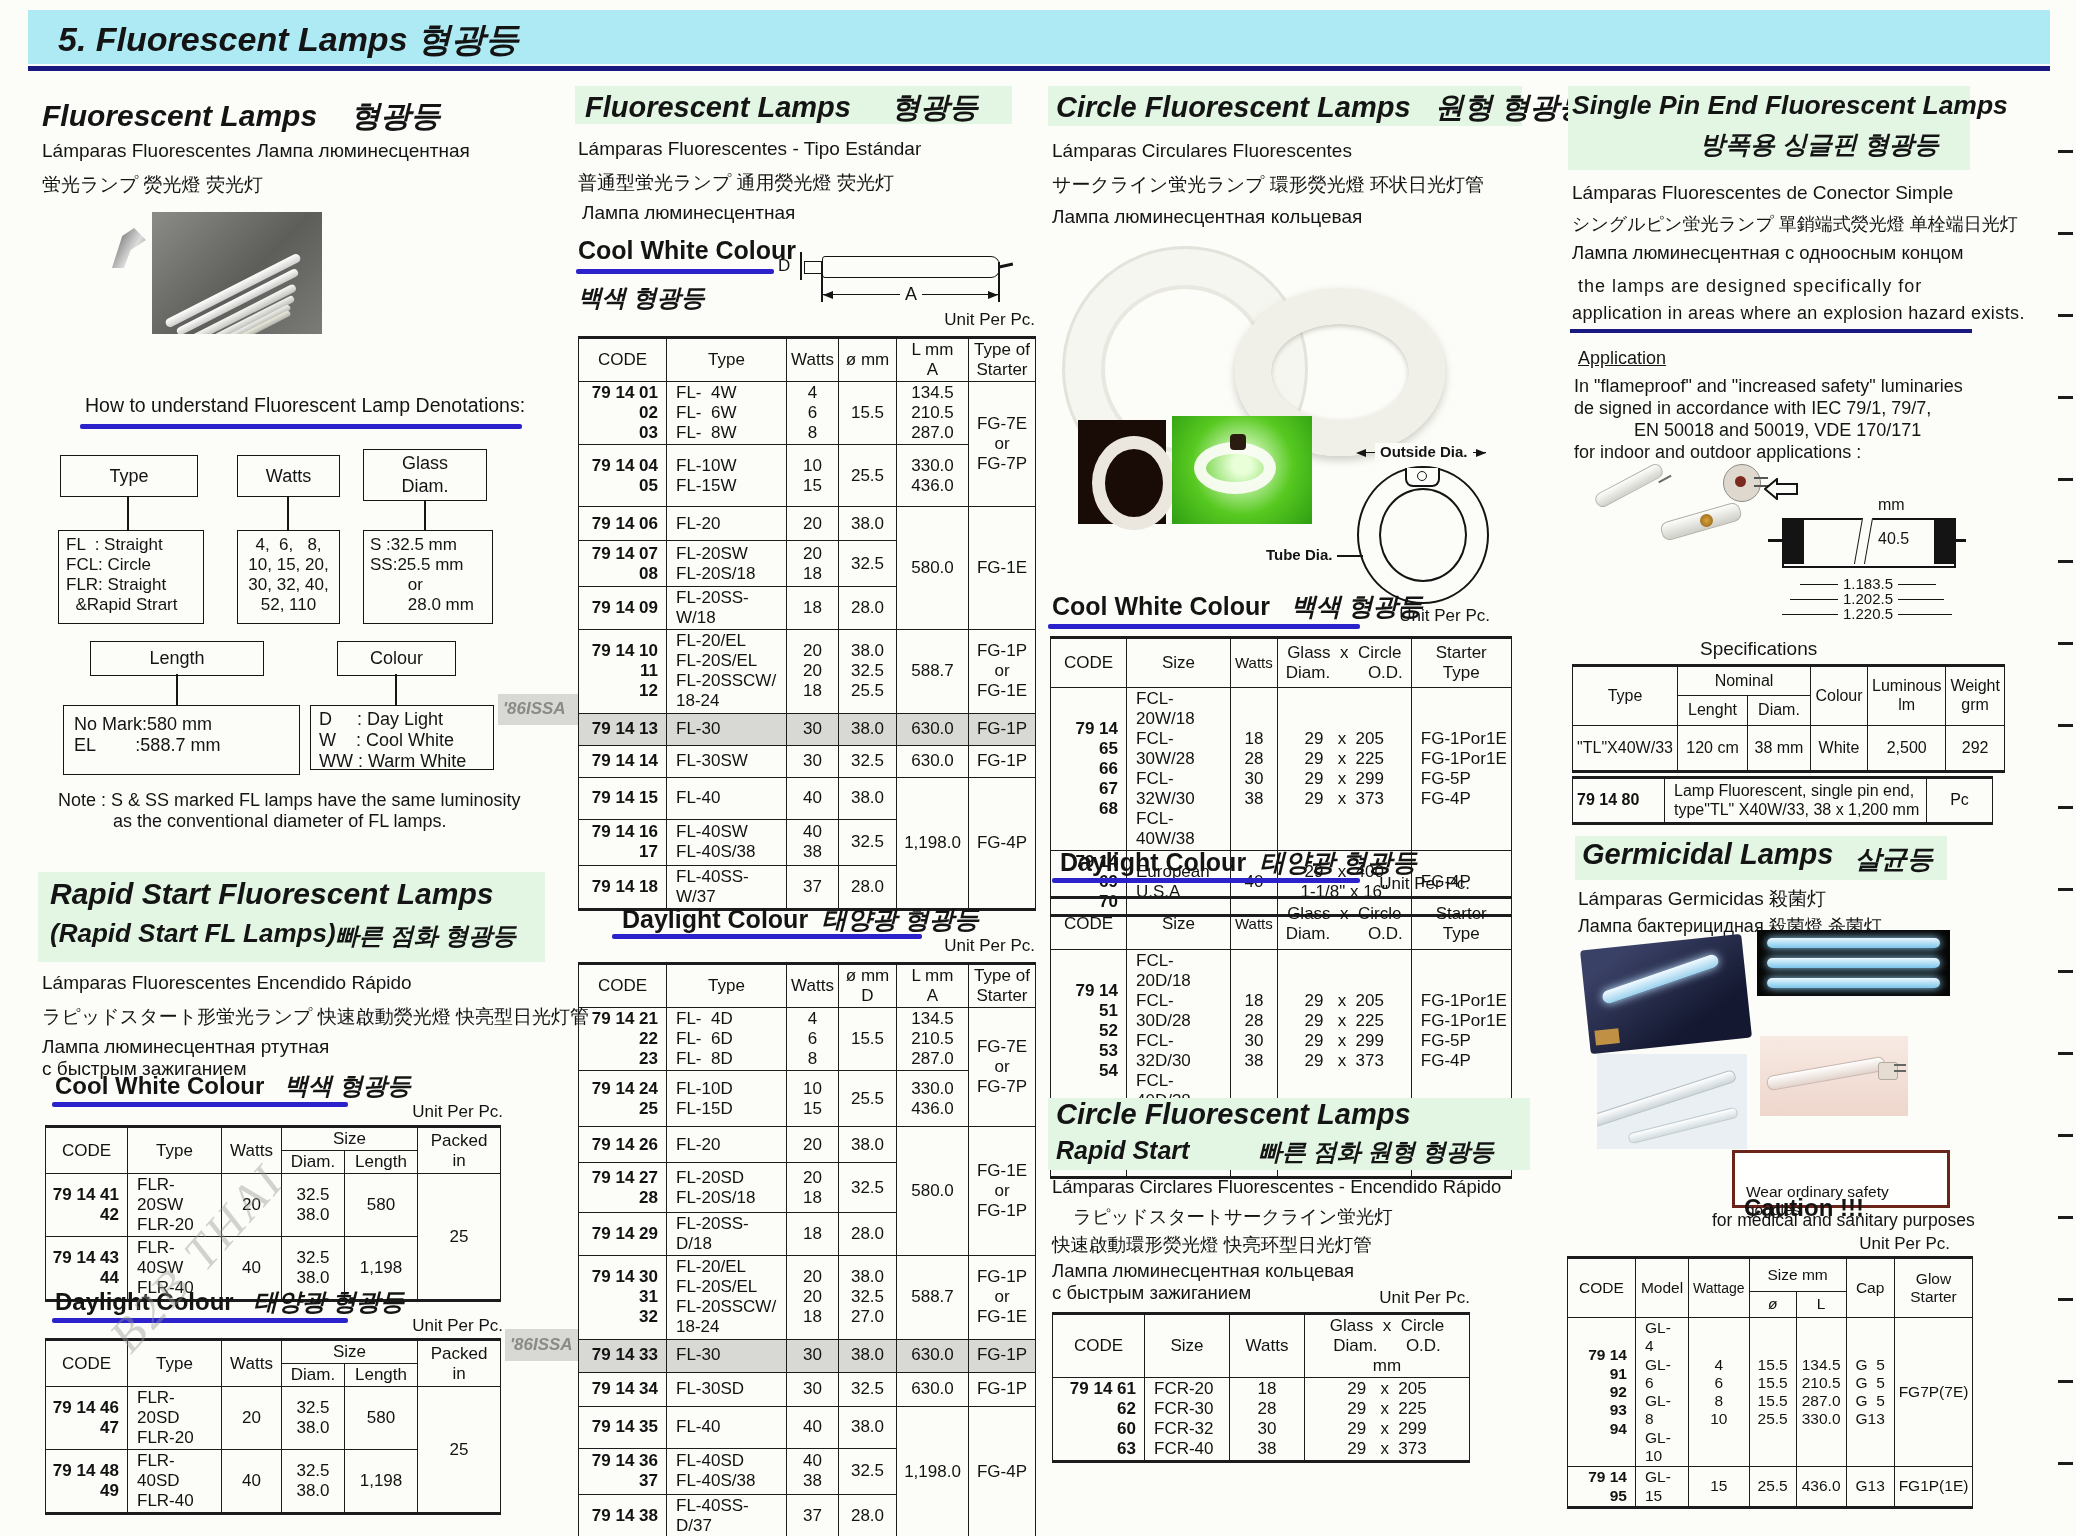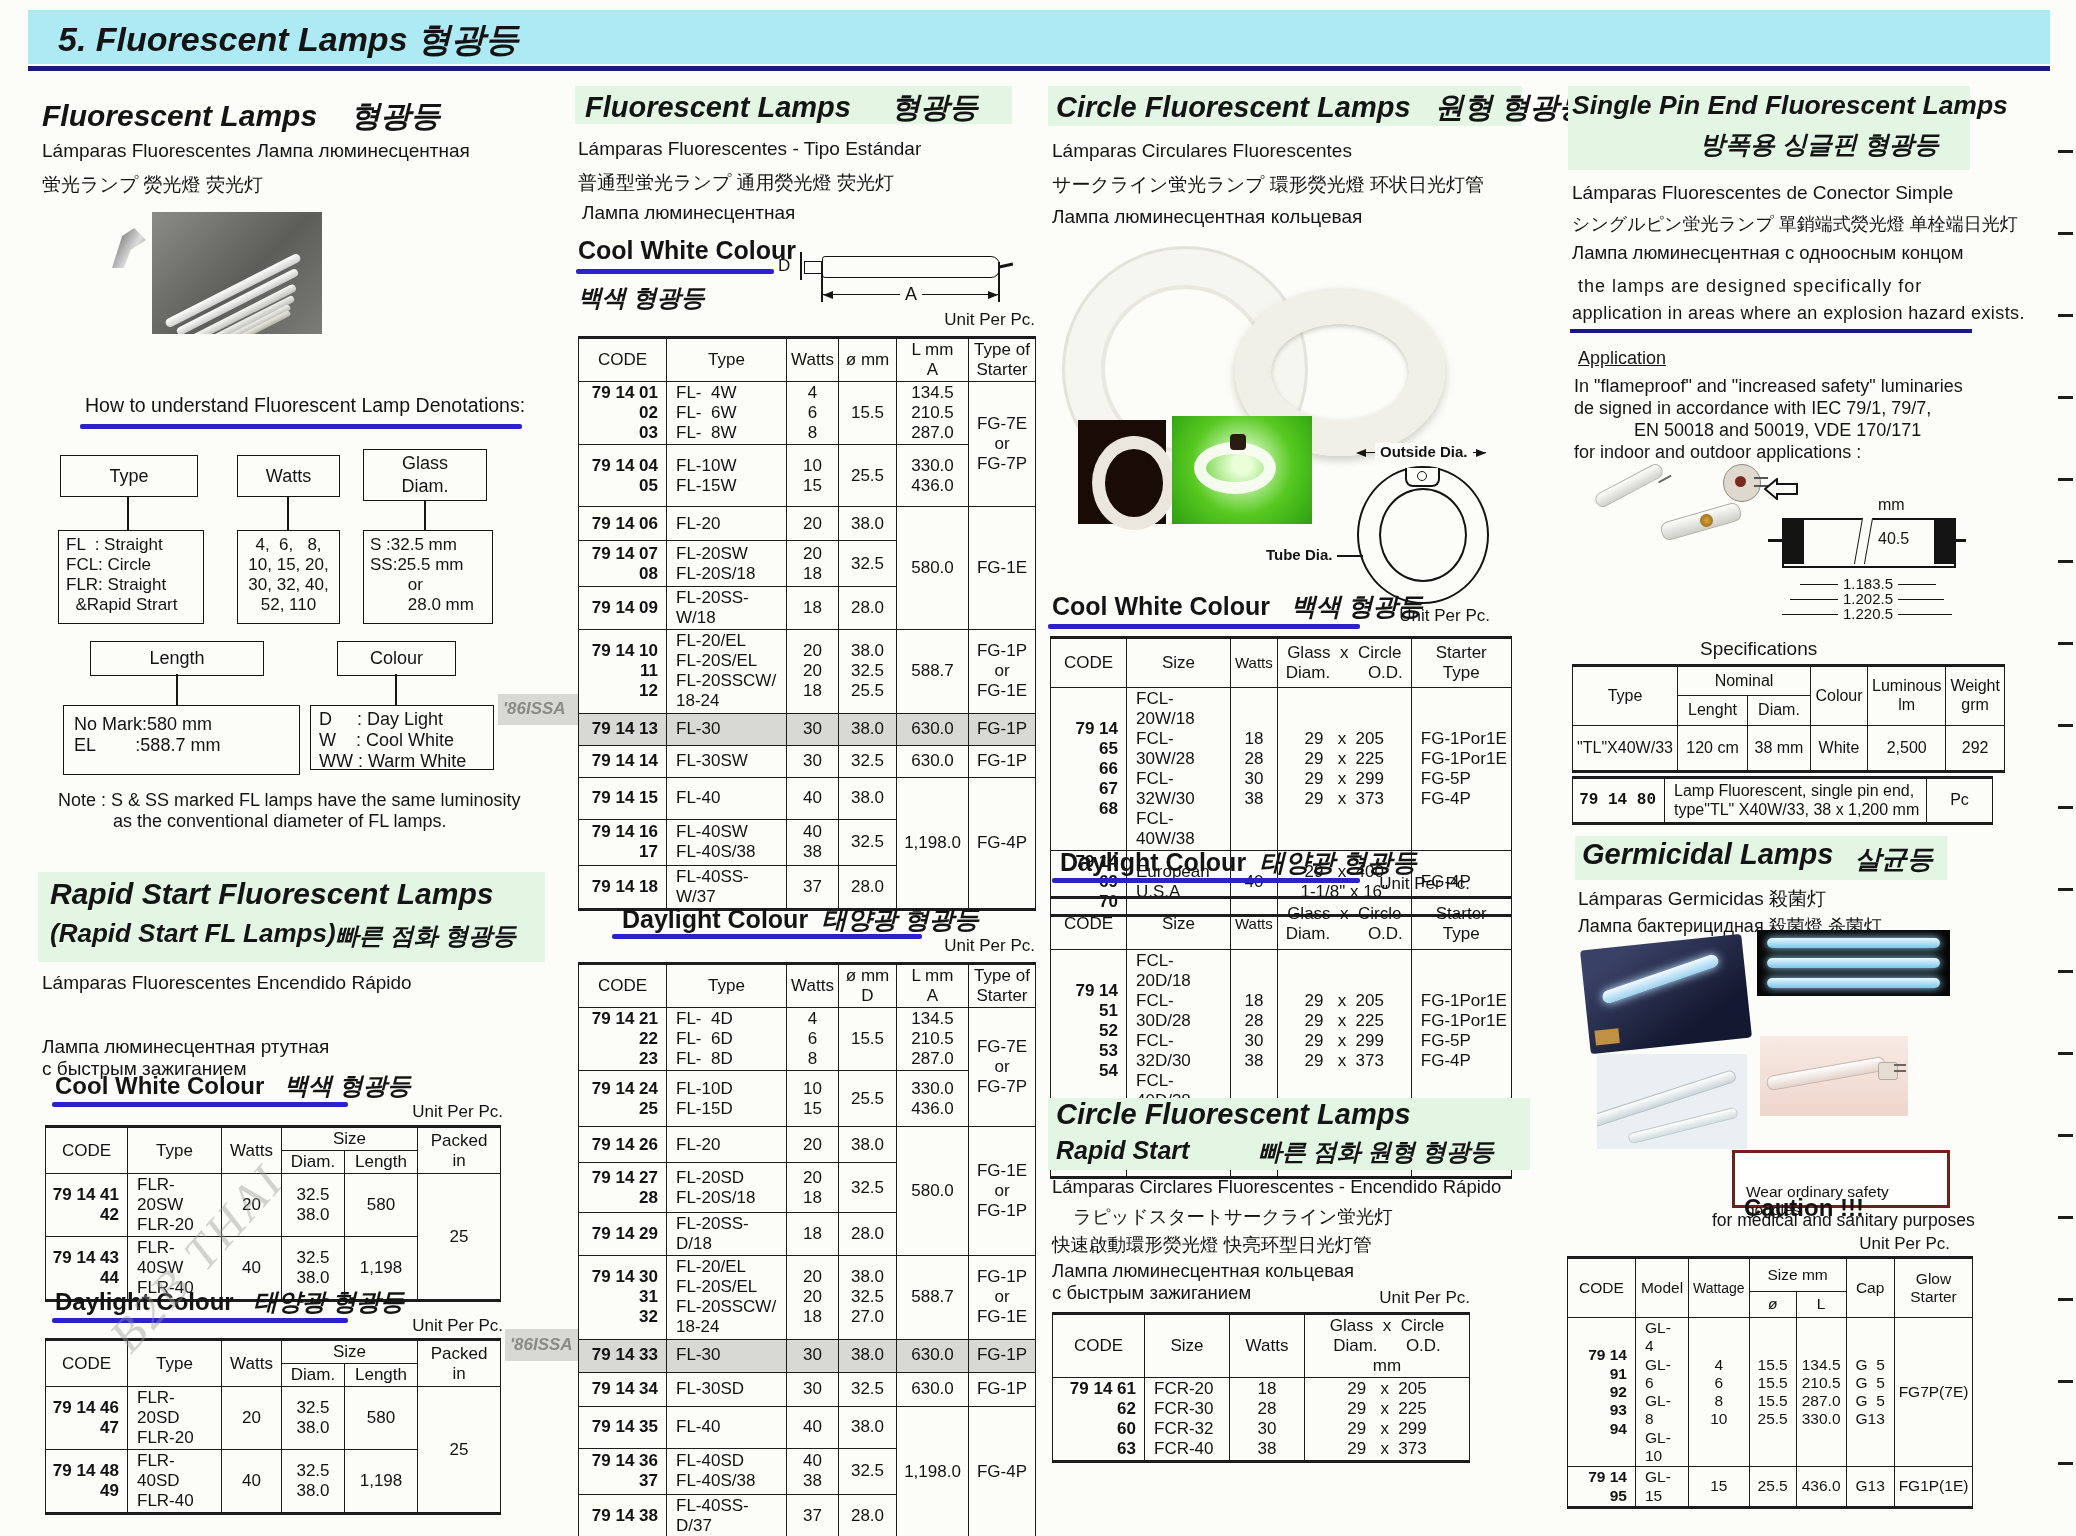--- a/index.html
+++ b/index.html
@@ -91,20 +91,21 @@
 WW : Warm White</div>
 
   <div class="abs pre f18" style="left:58px;top:790px;">Note : S &amp; SS marked FL lamps have the same luminosity
            as the conventional diameter of FL lamps.</div>
 
   <div class="abs greenbar" style="left:38px;top:872px;width:507px;height:90px;"></div>
   <div class="abs b i" style="left:50px;top:877px;font-size:30px;">Rapid Start Fluorescent Lamps</div>
   <div class="abs b i" style="left:50px;top:918px;font-size:26px;">(Rapid Start FL Lamps)</div>
   <div class="abs b i" style="left:335px;top:920px;font-size:24px;">빠른 점화 형광등</div>
   <div class="abs f19" style="left:42px;top:972px;">Lámparas Fluorescentes Encendido Rápido</div>
+  <div class="abs f19" style="left:42px;top:1004px;">ラピッドスタート形蛍光ランプ   快速啟動熒光燈 快亮型日光灯管</div>
   <div class="abs f19 pre" style="left:42px;top:1036px;">Лампа люминесцентная ртутная
 с быстрым зажиганием</div>
 
   <div class="abs b" style="left:55px;top:1070px;font-size:24px;">
     <span>Cool White Colour</span>&nbsp;&nbsp;
     <span class="i">백색 형광등</span>
   </div>
   <div class="abs blueline" style="left:52px;top:1102px;width:296px;"></div>
   <div class="abs tR f17" style="left:385px;top:1102px;width:118px;">Unit Per Pc.</div>
 
@@ -795,21 +796,21 @@
     </table>
 
   <table class="tbl f16" style="left:1572px;top:776px;">
     <colgroup>
         <col style="width:92px">
         <col style="width:262px">
         <col style="width:66px">
       </colgroup>
     <tbody>
         <tr style="height:46px">
-      <td class="code" style="text-align:right;font-family:Liberation Mono, monospace;">79 14 80</td>
+      <td class="code" style="text-align:left;">79 14 80</td>
       <td class="tyL pre">Lamp Fluorescent, single pin end,
 type"TL" X40W/33, 38 x 1,200 mm</td>
       <td>Pc</td>
     </tr>
   </tbody>
     </table>
 
   <div class="abs greenbar" style="left:1575px;top:836px;width:372px;height:44px;"></div>
   <div class="abs b i" style="left:1582px;top:838px;font-size:29px;">Germicidal Lamps</div>
   <div class="abs b i" style="left:1855px;top:842px;font-size:26px;">살균등</div>

